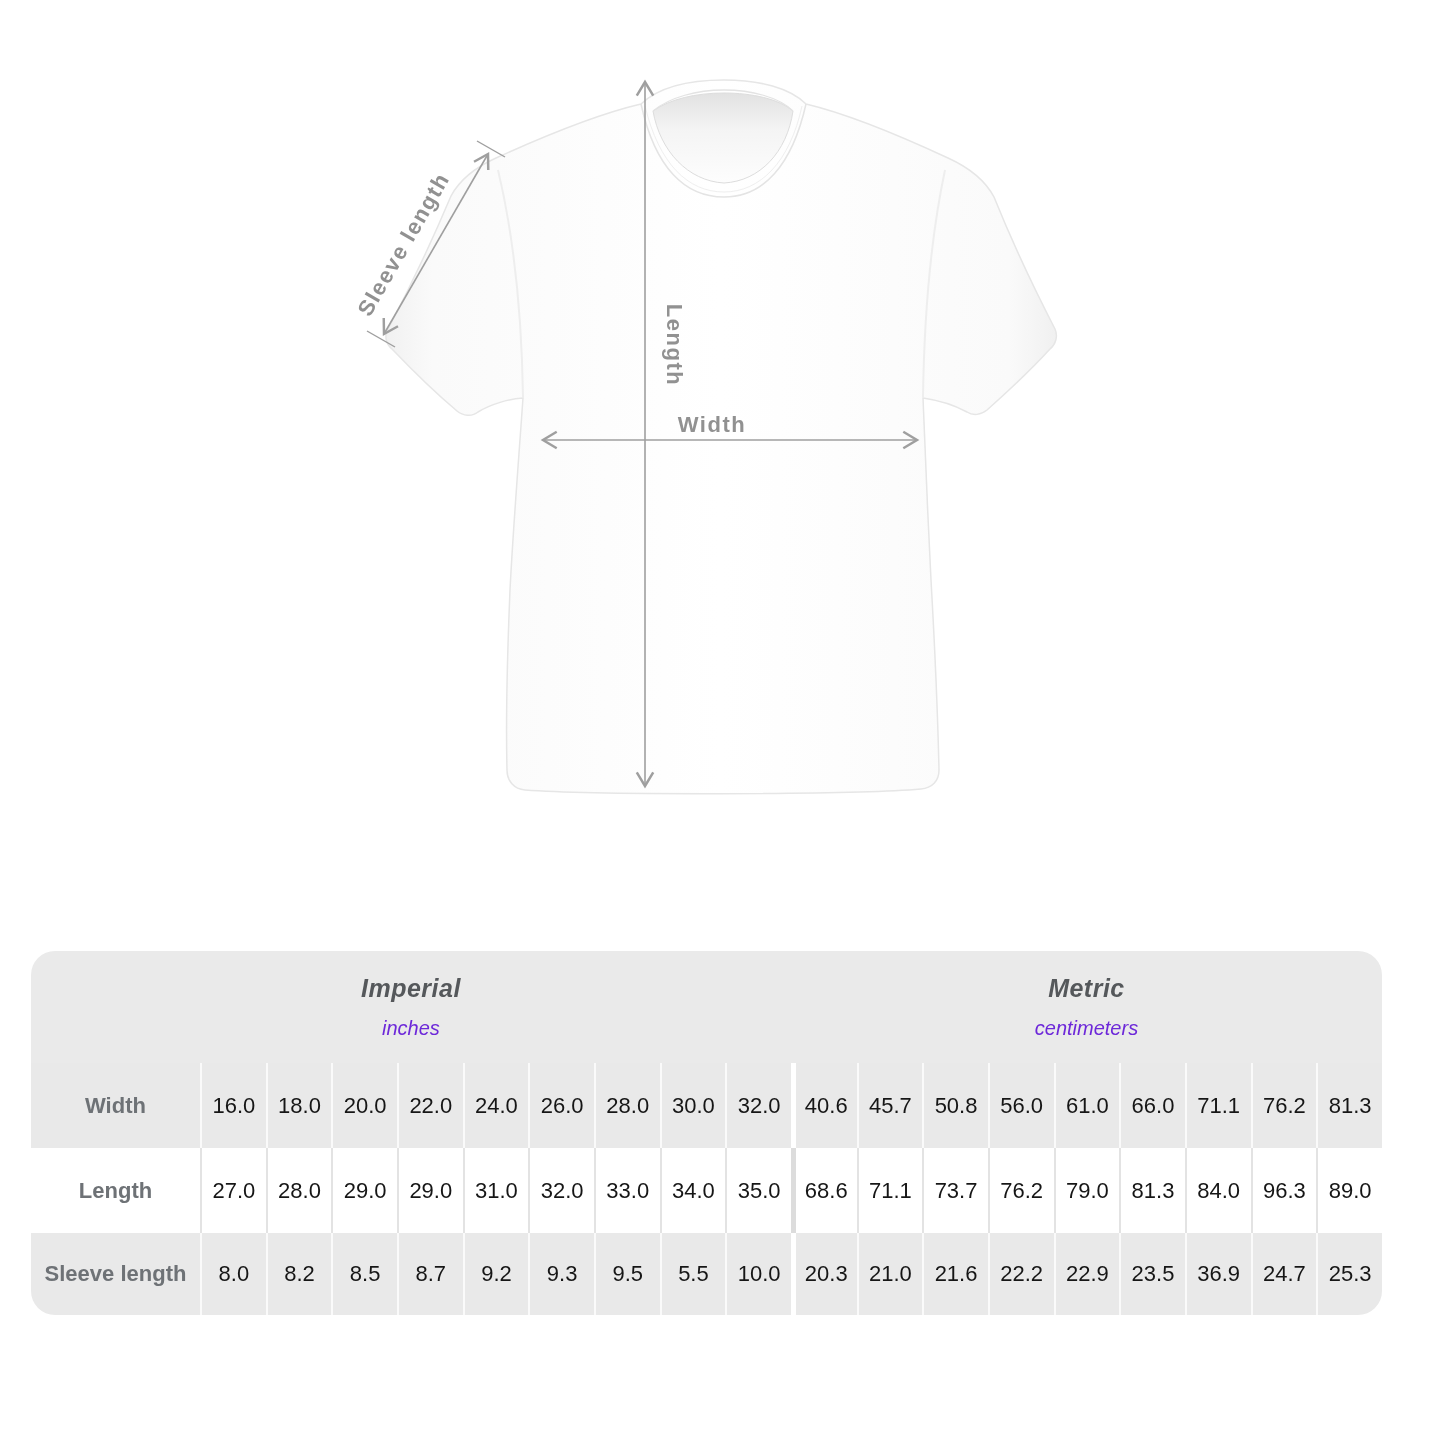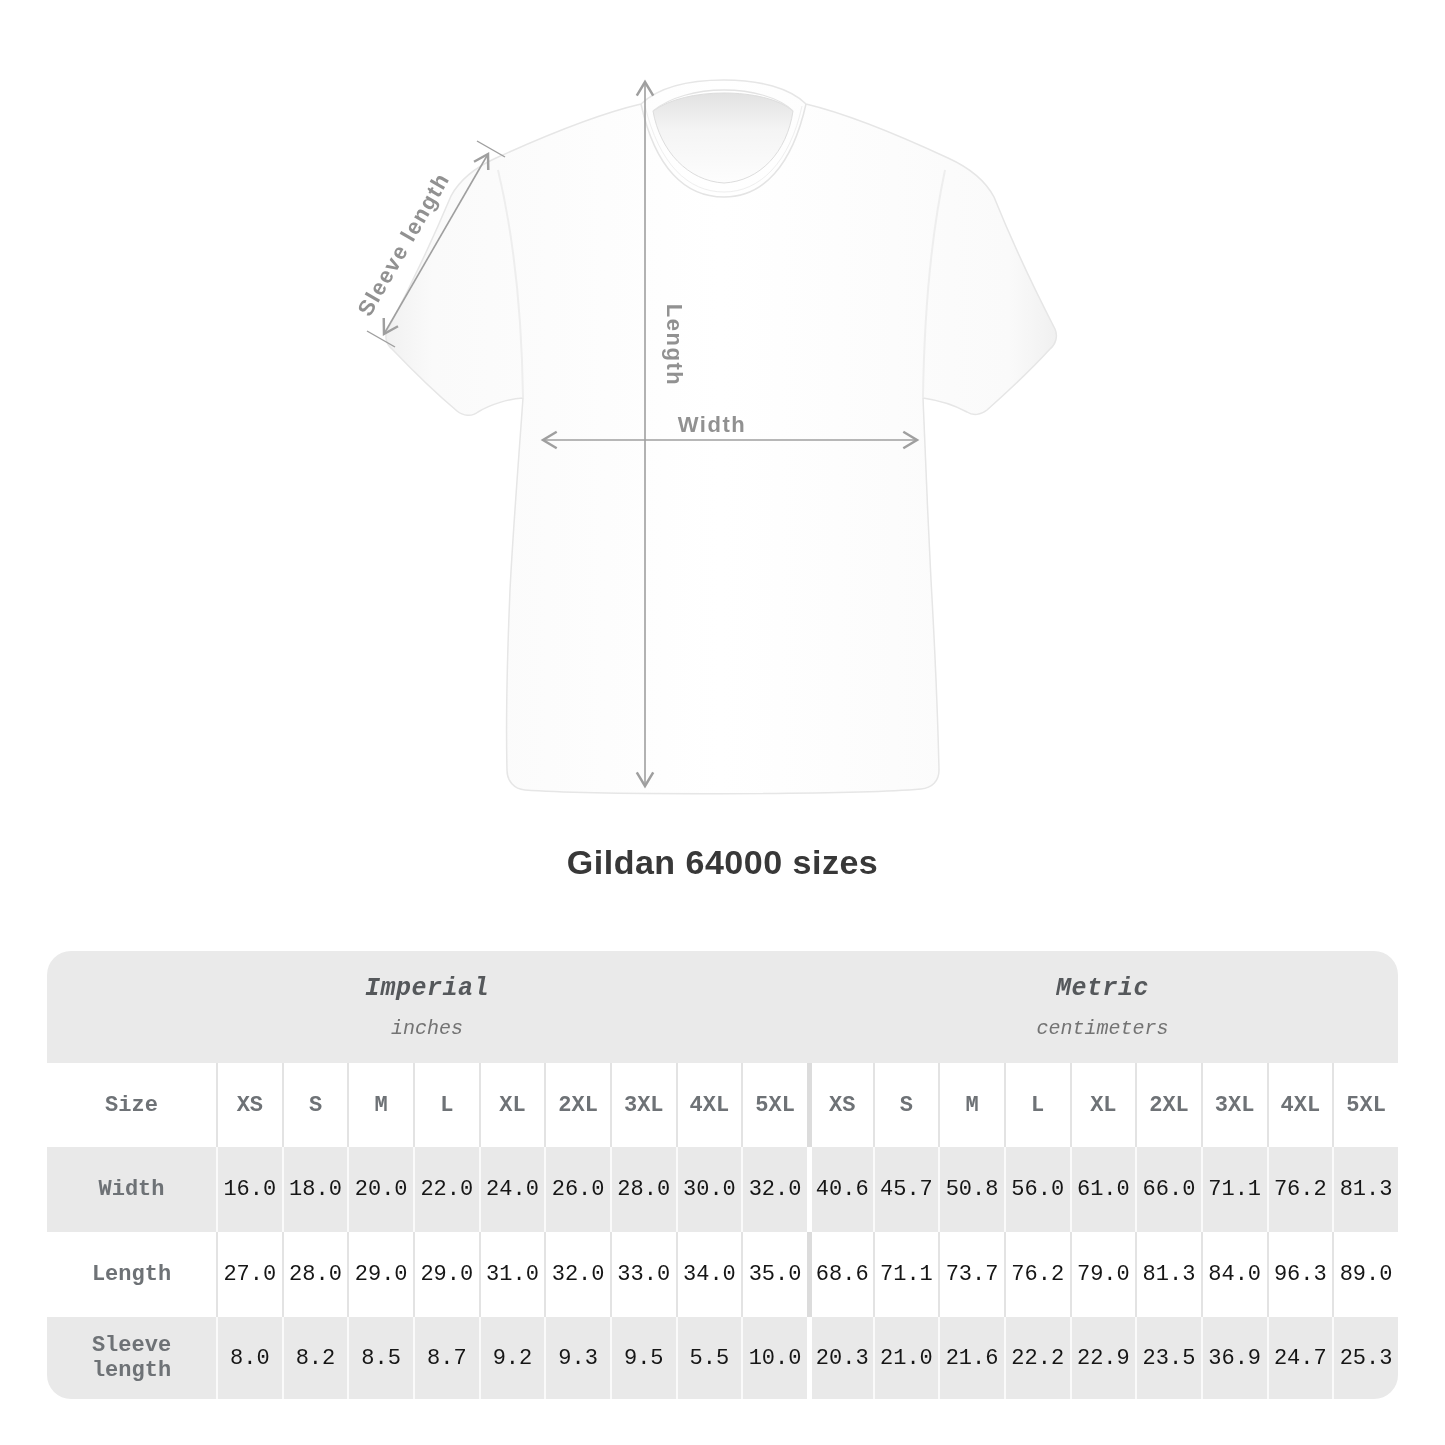--- a/index.html
+++ b/index.html
@@ -34,26 +34,25 @@
     position: absolute;
     left: 0; right: 0; top: 894px;
     text-align: center;
     font-style: italic;
     font-size: 21.5px;
     color: #4a4a4a;
   }
   
   .table-card {
     position: absolute;
-    left: 47px; top: 951px;
+    left: 31px; top: 951px;
     width: 1351px;
     border-radius: 24px;
     overflow: hidden;
     background: #ffffff;
-    font-family: Liberation Mono, monospace;
   }
   table.size-table {
     width: 100%;
     border-collapse: separate;
     border-spacing: 0;
     table-layout: fixed;
   }
   table.size-table col.label-col { width: 169px; }
   .size-table th, .size-table td {
     padding: 0;
@@ -67,21 +66,21 @@
     font-weight: bold;
     font-style: italic;
     color: #55585b;
     letter-spacing: 0.5px;
   }
   .band-unit {
     margin-top: 14px;
     font-size: 20px;
     font-weight: normal;
     font-style: italic;
-    color: #737373;
+    color: #6d28d9;
   }
   tr.header-row { height: 84px; }
   tr.data-row { height: 85px; }
   tr.data-row:last-child { height: 82px; }
   tr.light { background: #ffffff; }
   tr.shade td, tr.shade th { background: #e9e9e9; }
   .head-cell, .row-label {
     font-weight: bold;
     color: #6e7276;
   }
@@ -162,61 +161,39 @@
       <line x1="384" y1="334" x2="488" y2="154" marker-start="url(#ah)" marker-end="url(#ah)"></line>
       <line x1="477" y1="141" x2="505" y2="157" stroke-width="1.4"></line>
       <line x1="367" y1="331" x2="395" y2="347" stroke-width="1.4"></line>
     </g>
 
     <text class="annot-label" x="410" y="248" text-anchor="middle" transform="rotate(-60 410 248)">Sleeve length</text>
     <text class="annot-label" x="667" y="345" text-anchor="middle" transform="rotate(90 667 345)">Length</text>
     <text class="annot-label" x="712" y="432" text-anchor="middle">Width</text>
   </svg>
 
-  <div class="page-title">Gildan 64000 sizes</div>
 
   <div class="table-card">
     <table class="size-table">
       <colgroup>
         <col class="label-col">
       </colgroup>
       <thead>
         <tr class="band-row">
           <th colspan="10">
             <div class="band-title">Imperial</div>
             <div class="band-unit">inches</div>
           </th>
           <th colspan="9">
             <div class="band-title">Metric</div>
             <div class="band-unit">centimeters</div>
           </th>
         </tr>
       </thead>
       <tbody>
-          <tr class="header-row light">
-            <th class="head-cell">Size</th>
-            <th class="head-cell">XS</th>
-            <th class="head-cell">S</th>
-            <th class="head-cell">M</th>
-            <th class="head-cell">L</th>
-            <th class="head-cell">XL</th>
-            <th class="head-cell">2XL</th>
-            <th class="head-cell">3XL</th>
-            <th class="head-cell">4XL</th>
-            <th class="head-cell">5XL</th>
-            <th class="head-cell metric-start">XS</th>
-            <th class="head-cell">S</th>
-            <th class="head-cell">M</th>
-            <th class="head-cell">L</th>
-            <th class="head-cell">XL</th>
-            <th class="head-cell">2XL</th>
-            <th class="head-cell">3XL</th>
-            <th class="head-cell">4XL</th>
-            <th class="head-cell">5XL</th>
-          </tr>
           <tr class="data-row shade">
             <td class="row-label">Width</td>
             <td class="val-cell">16.0</td>
             <td class="val-cell">18.0</td>
             <td class="val-cell">20.0</td>
             <td class="val-cell">22.0</td>
             <td class="val-cell">24.0</td>
             <td class="val-cell">26.0</td>
             <td class="val-cell">28.0</td>
             <td class="val-cell">30.0</td>

